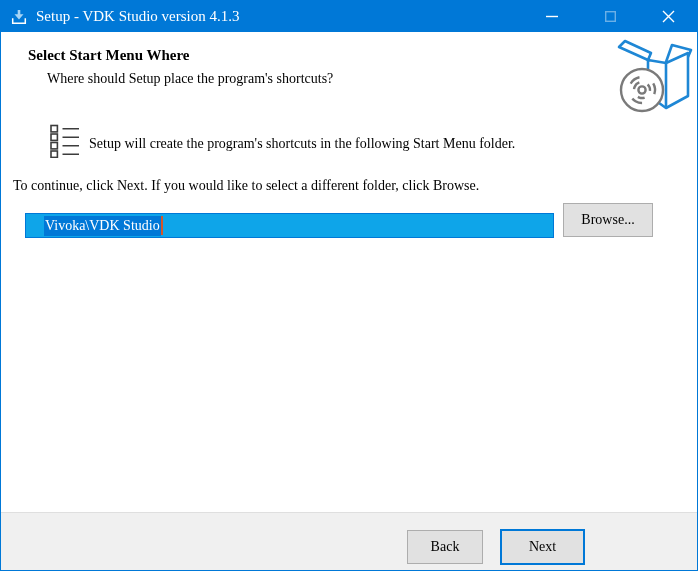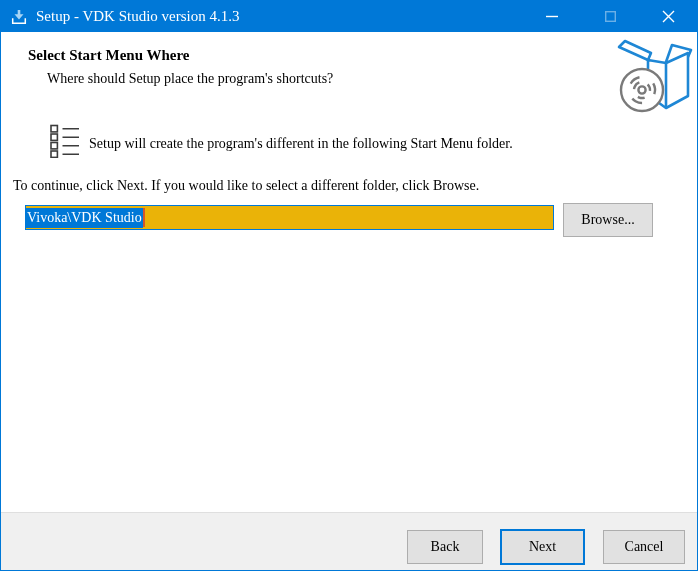--- a/index.html
+++ b/index.html
@@ -21,22 +21,22 @@
   .win-title{color:#fff;font-size:15px;flex:1;white-space:nowrap}
   .caption-buttons{display:flex;align-self:stretch}
   .cap-btn{width:58px;display:flex;align-items:center;justify-content:center;cursor:default}
   .cap-btn.max{opacity:.42}
   .page-title{position:absolute;left:27px;top:46px;font-size:15px;font-weight:bold;white-space:nowrap}
   .page-subtitle{position:absolute;left:46px;top:70px;font-size:14px;white-space:nowrap}
   .wizard-art{position:absolute;left:614px;top:38px}
   .list-art{position:absolute;left:49px;top:123px}
   .info-text{position:absolute;left:88px;top:133px;font-size:14px;width:575px;line-height:19px}
   .instruction{position:absolute;left:12px;top:177px;font-size:14px;white-space:nowrap}
-  .textbox{position:absolute;left:24px;top:204px;width:529px;height:25px;border:1px solid var(--accent);
-    background:#eab308;display:flex;align-items:center;padding:0 0;font-size:14px;cursor:text}
+  .textbox{position:absolute;left:24px;top:212px;width:529px;height:25px;border:1px solid var(--accent);
+    background:#0ea5e9;display:flex;align-items:center;padding:0 18px;font-size:14px;cursor:text}
   .selected-text{background:var(--selection);color:#fff;padding:2px 1px;white-space:pre}
   .caret{width:2px;height:19px;background:var(--caret)}
   .footer{position:absolute;left:0;right:0;bottom:0;height:58px;background:var(--footer-bg);
     border-top:1px solid var(--footer-border)}
   .btn{position:absolute;background:var(--button-bg);border:1px solid var(--button-border);
     font-size:14px;font-family:inherit;color:var(--text);display:flex;align-items:center;
     justify-content:center;padding:16px;cursor:default}
   .browse{left:562px;top:202px;width:90px;height:29px}
   .back{left:406px;top:529px;width:76px;height:29px}
   .next{left:499px;top:528px;width:85px;height:31px;border:2px solid var(--accent)}
@@ -101,27 +101,26 @@
     <svg width="30" height="34" viewBox="0 0 30 34">
       <g fill="none" class="st-list" stroke-width="1.6">
         <rect x="1" y="1.5" width="6.4" height="6.4"></rect>
         <rect x="1" y="10" width="6.4" height="6.4"></rect>
         <rect x="1" y="18.5" width="6.4" height="6.4"></rect>
         <rect x="1" y="27" width="6.4" height="6.4"></rect>
         <path d="M12.5 4.7 H29 M12.5 13.2 H29 M12.5 21.7 H29 M12.5 30.2 H29"></path>
       </g>
     </svg>
   </span>
-  <div class="info-text">Setup will create the program's different in the following Start Menu folder.</div>
+  <div class="info-text">Setup will create the program's shortcuts in the following Start Menu folder.</div>
   <div class="instruction">To continue, click Next. If you would like to select a different folder, click Browse.</div>
 
   <div class="textbox">
     <span class="selected-text">Vivoka\VDK Studio</span>
     <span class="caret"></span>
   </div>
   <button class="btn browse">Browse...</button>
 
   <div class="footer"></div>
   <button class="btn back">Back</button>
   <button class="btn next">Next</button>
-  <button class="btn cancel">Cancel</button>
 
 </div>
 
 </body></html>

